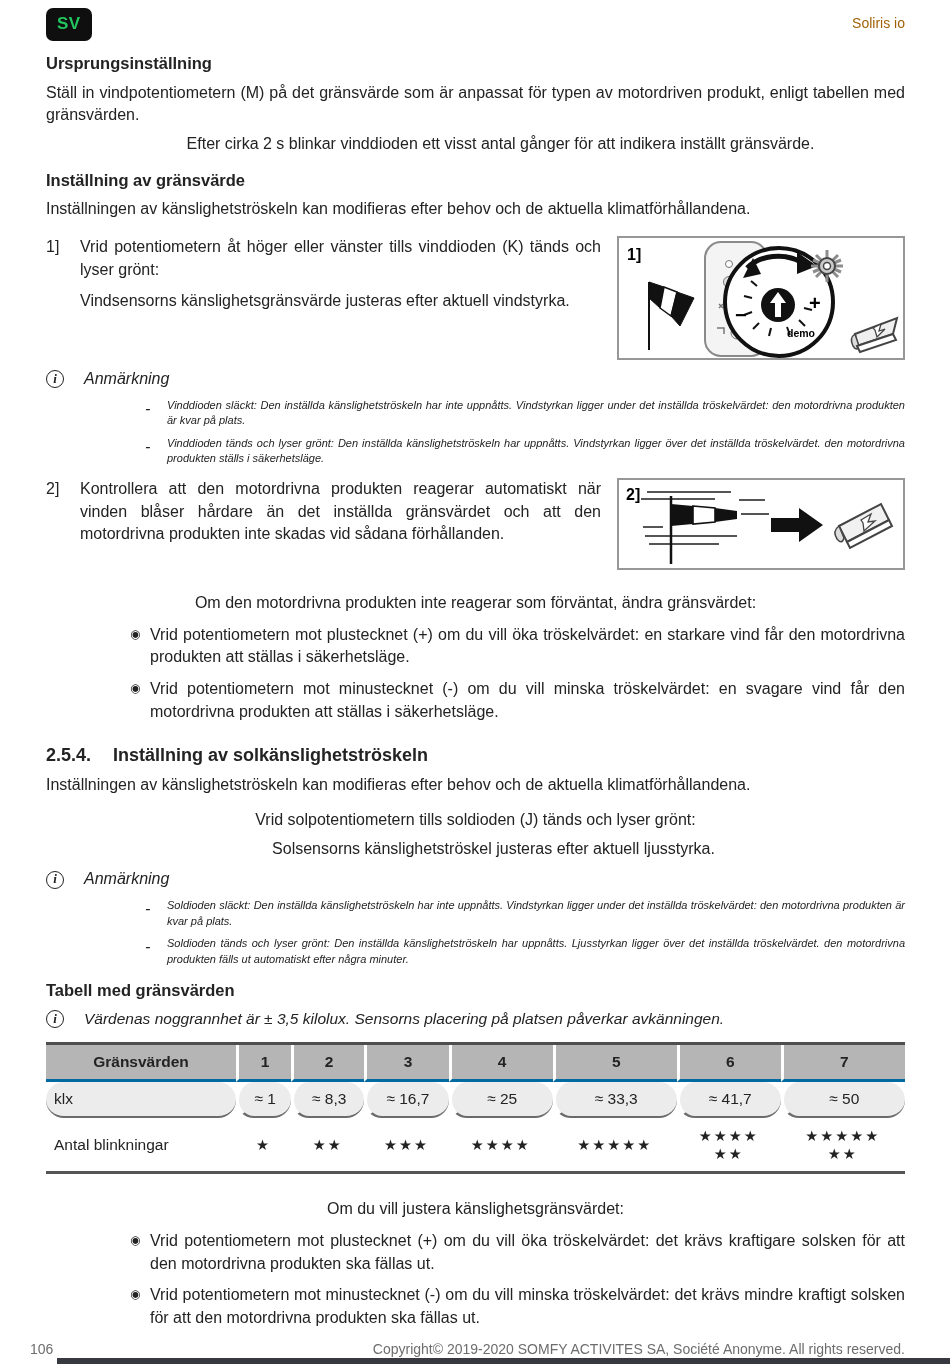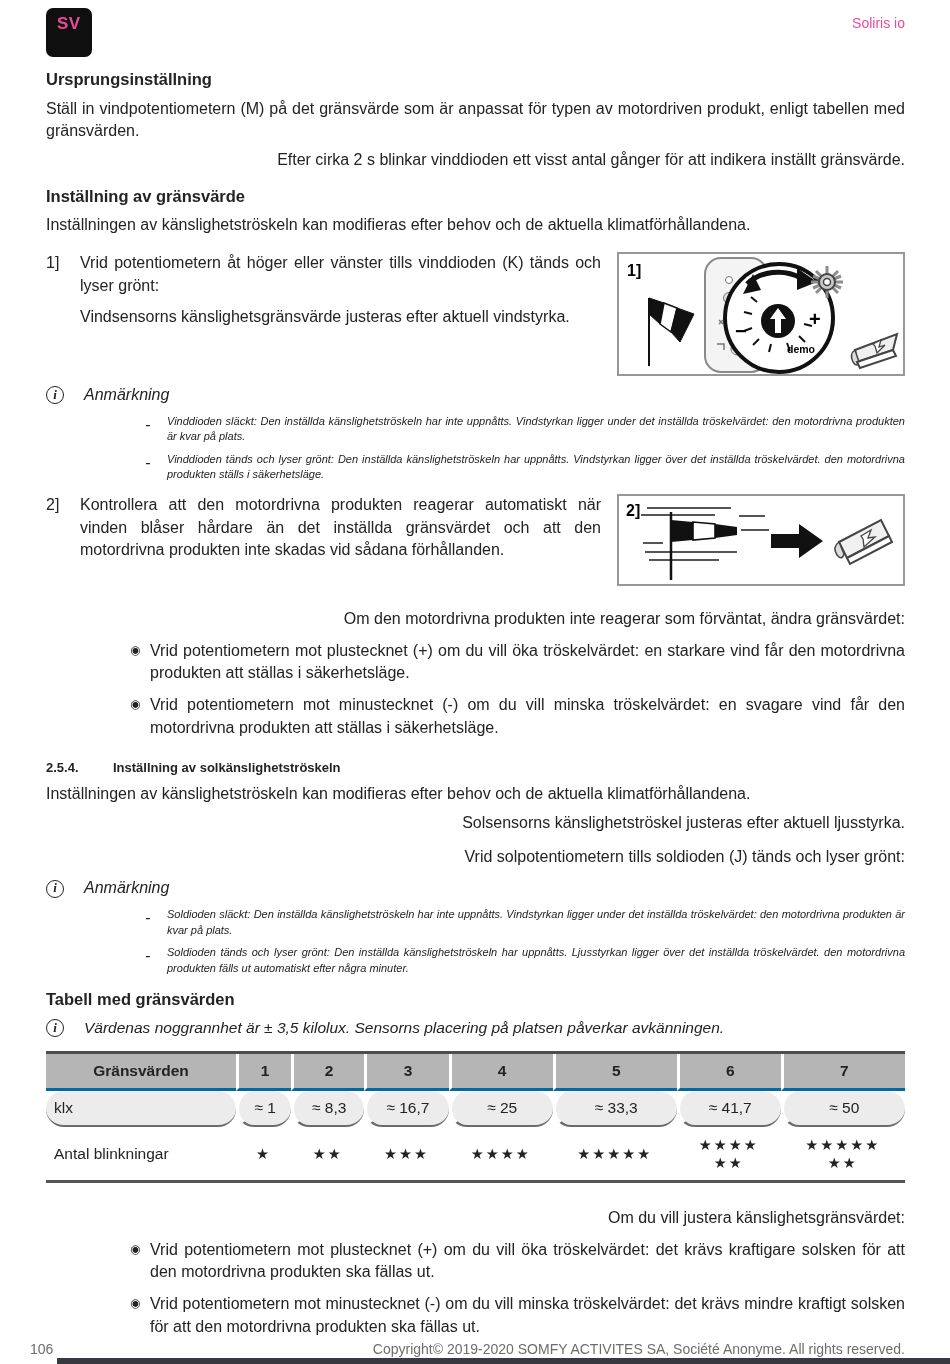--- a/index.html
+++ b/index.html
@@ -7,28 +7,28 @@
   body {
     width:950px; height:1364px; background:#ffffff; position:relative;
     font-family:"Liberation Sans","DejaVu Sans",sans-serif;
     color:#232323; font-size:16px; line-height:1.42; overflow:hidden;
   }
   .content { padding:8px 45px 0 46px; }
 
   
   .topbar { display:flex; justify-content:space-between; align-items:flex-start; }
   .lang-badge {
-    background:#0f0f0f; color:#ec4899; font-weight:bold; font-size:17px;
-    border-radius:7px; padding:4px 11px 21px; letter-spacing:.5px;
+    background:#0f0f0f; color:#22c55e; font-weight:bold; font-size:17px;
+    border-radius:7px; padding:4px 11px 5px; letter-spacing:.5px;
   }
-  .product-name { color:#ec4899; font-size:14px; margin-top:6px; }
+  .product-name { color:#a16207; font-size:14px; margin-top:6px; }
 
   h3.bold-head { font-size:16.5px; font-weight:bold; margin-top:11px; }
   p.body { margin-top:6px; text-align:justify; }
-  p.body.noj { text-align:right; }
+  p.body.noj { text-align:center; }
   .indent1 { margin-left:50px; margin-top:8px; }
   .indent2 { margin-left:36px; margin-top:7px; }
 
   
   .step { display:flex; margin-top:15px; align-items:flex-start; }
   .step-num { width:34px; flex:none; }
   .step-text { flex:1; text-align:justify; padding-right:16px; }
   .step-text .sub { margin-top:9px; text-align:justify; }
   .figbox { flex:none; width:288px; border:2px solid #979797; background:#fff; }
 
@@ -44,21 +44,21 @@
   .note-item { display:flex; margin-left:99px; margin-top:7px; }
   .note-item .dash { width:22px; flex:none; font-style:italic; }
   .note-item .ntext { flex:1; font-style:italic; text-align:justify; font-size:11px; }
 
   
   .bullet-item { display:flex; margin-left:84px; margin-top:9px; }
   .bullet-item .bdot { width:20px; flex:none; font-size:12px; line-height:1.7; font-family:"DejaVu Sans",sans-serif; }
   .bullet-item .btext { flex:1; text-align:justify; }
 
   
-  .sec-head { display:flex; margin-top:19px; font-weight:bold; font-size:13px; }
+  .sec-head { display:flex; margin-top:19px; font-weight:bold; font-size:18px; }
   .sec-head .num { width:67px; flex:none; }
 
   
   table.limits { width:100%; border-collapse:separate; border-spacing:0; margin-top:12px;
     border-top:3px solid #4e4e4e; border-bottom:3px solid #555555; font-size:15.5px; }
   table.limits col.c0 { width:190px; }
   table.limits th, table.limits td { padding:6px 8px; }
   table.limits tr.hrow th { background:#b5b5b5; font-weight:bold; text-align:center;
     border-bottom:3px solid #0369a1; }
   table.limits tr.hrow th + th { border-left:3px solid #ffffff; }
@@ -222,22 +222,22 @@
   <div class="bullet-item">
     <span class="bdot">◉</span>
     <span class="btext">Vrid potentiometern mot minustecknet (-) om du vill minska tröskelvärdet: en svagare vind får den motordrivna produkten att ställas i säkerhetsläge.</span>
   </div>
 
   <div class="sec-head">
     <span class="num">2.5.4.</span>
     <span>Inställning av solkänslighetströskeln</span>
   </div>
   <p class="body">Inställningen av känslighetströskeln kan modifieras efter behov och de aktuella klimatförhållandena.</p>
+  <p class="body noj" style="margin-top:12px;">Vrid solpotentiometern tills soldioden (J) tänds och lyser grönt:</p>
   <p class="body noj indent2">Solsensorns känslighetströskel justeras efter aktuell ljusstyrka.</p>
-  <p class="body noj" style="margin-top:12px;">Vrid solpotentiometern tills soldioden (J) tänds och lyser grönt:</p>
 
   <div class="note-head">
     <span class="info-icon">i</span>
     <span class="note-label">Anmärkning</span>
   </div>
   <div class="note-item">
     <span class="dash">-</span>
     <span class="ntext">Soldioden släckt: Den inställda känslighetströskeln har inte uppnåtts. Vindstyrkan ligger under det inställda tröskelvärdet: den motordrivna produkten är kvar på plats.</span>
   </div>
   <div class="note-item">

